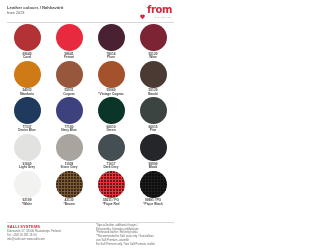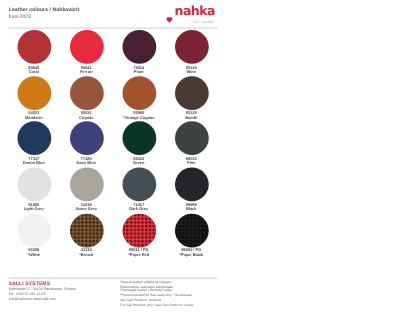--- a/index.html
+++ b/index.html
@@ -64,21 +64,21 @@
       <div class="title">Leather colours / Nahkavärit</div>
       <div class="subtitle">from 2023</div>
     </div>
     <div class="logo">
       <span class="heart">
         <svg viewBox="0 0 24 24" width="7" height="7" aria-hidden="true">
           <path fill="#d6273c" d="M12 21s-8-5.1-8-10.4A4.6 4.6 0 0 1 12 7a4.6 4.6 0 0 1 8 3.6C20 15.9 12 21 12 21z"></path>
         </svg>
       </span>
       <span class="logo-text">
-        <span class="logo-word">nahka</span>
+        <span class="logo-word">from</span>
         <span class="logo-tag">SIT SMART</span>
       </span>
     </div>
   </div>
   <div class="rule"></div>
 
   <div class="grid">
 
     <div class="row">
       <div class="cell">

